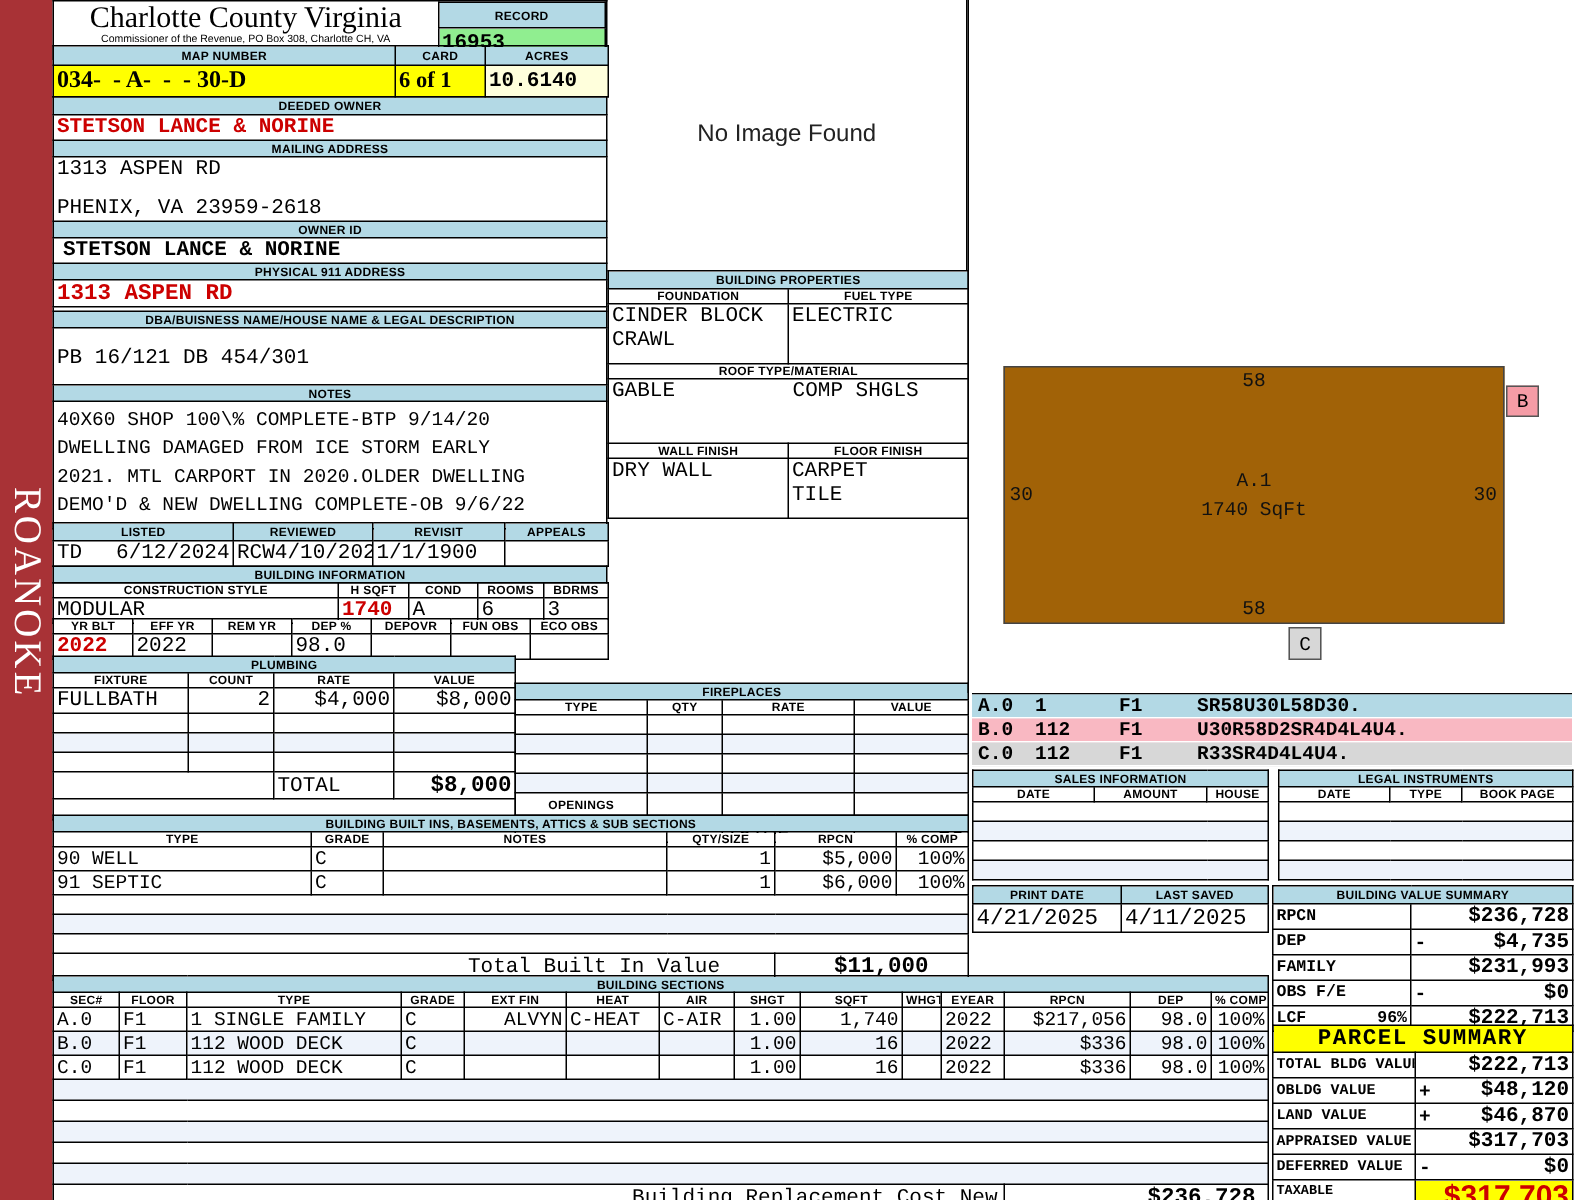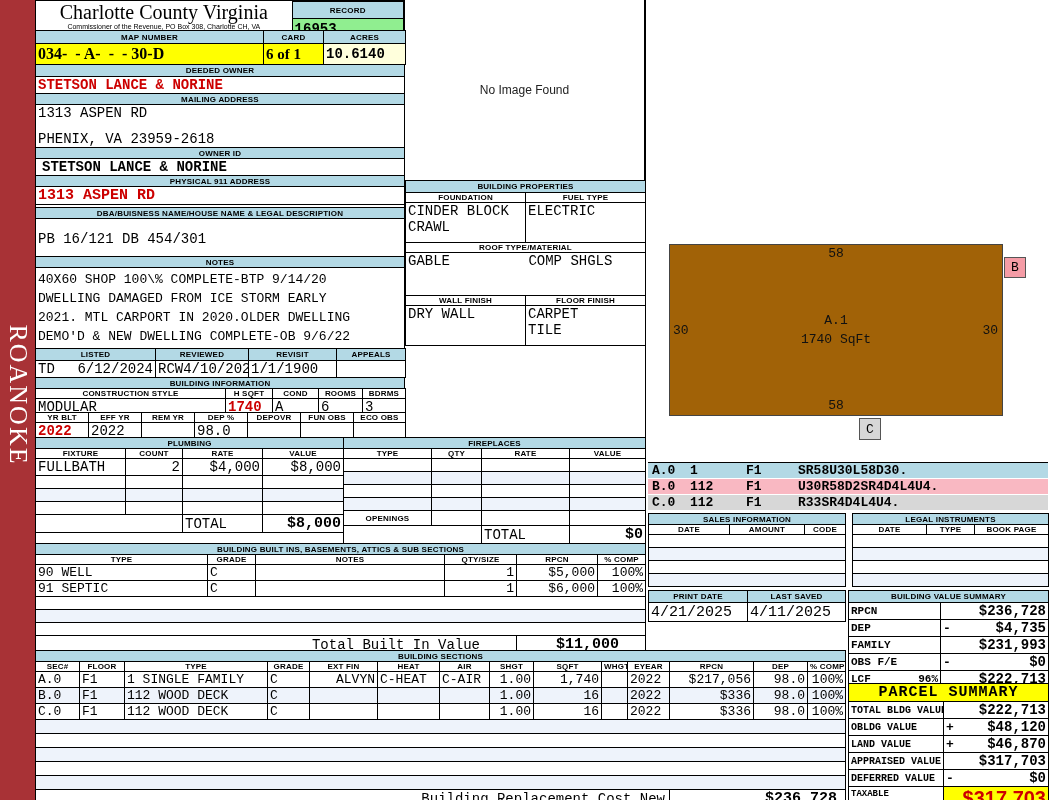--- a/index.html
+++ b/index.html
@@ -274,21 +274,21 @@
     <td colspan="2"></td>
     <td class="m14 c">TOTAL</td>
     <td class="m15 b r">$8,000</td>
   </tr>
   <tr style="height:14px">
         <td colspan="4"></td>
       </tr>
 </tbody>
   </table>
 
-<table class="abs" style="left:343px;top:437px;width:302px">
+<table class="abs" style="left:343px;top:455px;width:302px">
   <colgroup>
       <col style="width:88px">
       <col style="width:50px">
       <col style="width:88px">
       <col style="width:76px">
     </colgroup>
   <tbody>
       <tr>
         <td colspan="4" class="hdr" style="height:11px">FIREPLACES</td>
       </tr>
@@ -490,21 +490,21 @@
         <td colspan="14" class="alt"></td>
       </tr>
   <tr style="height:17px">
     <td colspan="11" class="m14 r" style="padding-right:4px">Building Replacement Cost New</td>
     <td colspan="3" class="m15 b r" style="padding-right:8px">$236,728</td>
   </tr>
 </tbody>
   </table>
 
 <div class="abs" style="left:405px;top:0;width:240px;height:180px;border-right:1px solid #000;display:flex;align-items:center;justify-content:center">
-  <span style="font-size:12px;color:#222">No Image Found</span>
+  <span style="font-size:16px;color:#222">No Image Found</span>
 </div>
 
 <table class="abs" style="left:405px;top:180px;width:240px">
   <colgroup>
       <col style="width:120px">
       <col style="width:120px">
     </colgroup>
   <tbody>
       <tr>
         <td colspan="2" class="hdr" style="height:12px">BUILDING PROPERTIES</td>
@@ -583,21 +583,21 @@
       <col style="width:75px">
       <col style="width:41px">
     </colgroup>
   <tbody>
       <tr>
         <td colspan="3" class="hdr" style="height:11px">SALES INFORMATION</td>
       </tr>
   <tr style="height:10px">
     <td class="sh">DATE</td>
     <td class="sh">AMOUNT</td>
-    <td class="sh">CODE</td>
+    <td class="sh">HOUSE</td>
   </tr>
   <tr style="height:13px">
         <td colspan="3"></td>
       </tr>
   <tr style="height:13px">
         <td colspan="3" class="alt"></td>
       </tr>
   <tr style="height:13px">
         <td colspan="3"></td>
       </tr>

